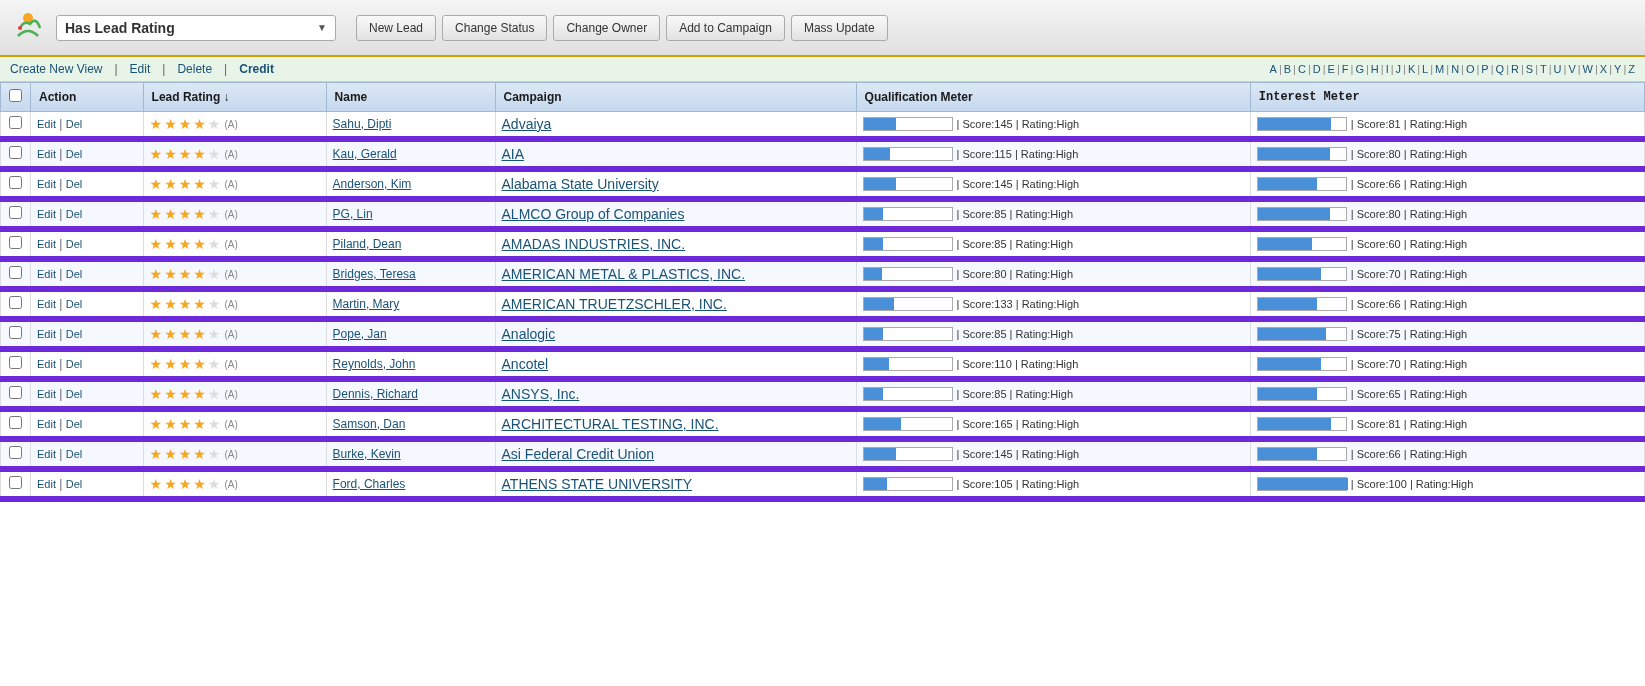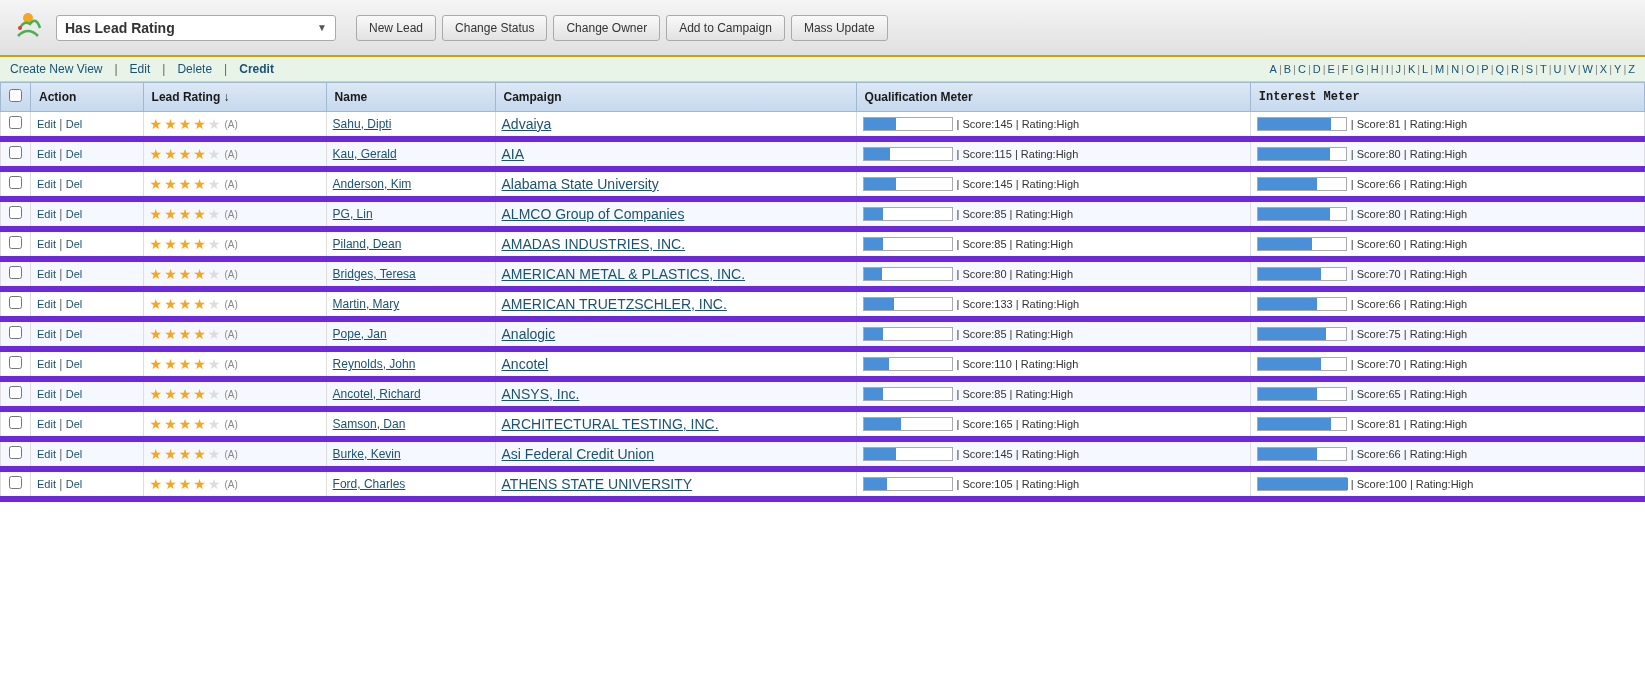--- a/index.html
+++ b/index.html
@@ -649,21 +649,21 @@
       <div class="star-cell">
         <span class="star">★</span>
         <span class="star">★</span>
         <span class="star">★</span>
         <span class="star">★</span>
         <span class="star" style="color:#ddd;">★</span>
         <span class="star-label">(A)</span>
       </div>
     </td>
     <td>
-      <a href="#" class="name-link">Ancotel, Richard</a>
+      <a href="#" class="name-link">Dennis, Richard</a>
     </td>
     <td>
       <a href="#" class="company-link">ANSYS, Inc.</a>
     </td>
     <td>
       <div class="meter-cell">
         <div class="meter-bar-container">
           <div class="meter-bar" style="width:19px;"></div>
         </div>
         <span class="meter-text">| Score:85 | Rating:High</span>

